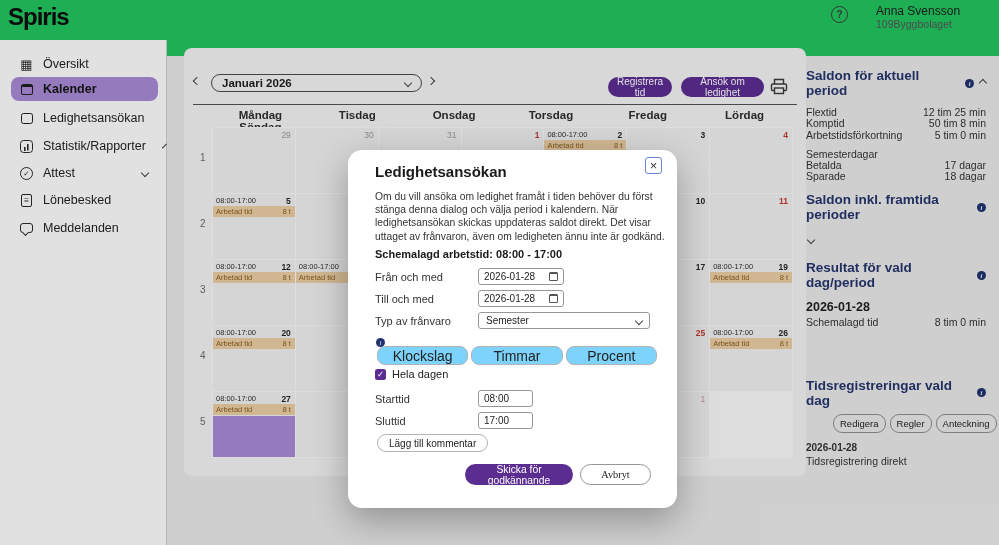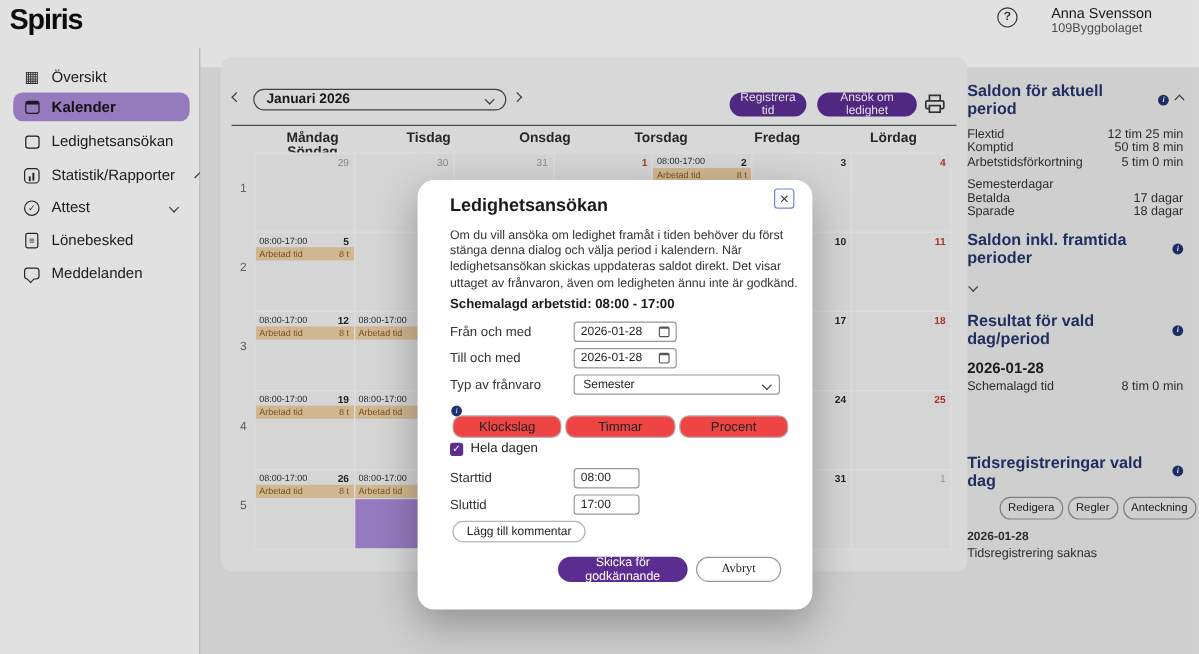--- a/index.html
+++ b/index.html
@@ -5,21 +5,21 @@
 <style>
   * { box-sizing: border-box; }
   html,body { margin:0; padding:0; }
   body {
     width:999px; height:545px; position:relative; overflow:hidden;
     font-family:"Liberation Sans", sans-serif;
     background:#ecebeb; color:#222;
   }
 
   
-  .header { position:absolute; top:0; left:0; width:999px; height:56px; background:#ffffff; }
+  .header { position:absolute; top:0; left:0; width:999px; height:56px; background:#22c55e; }
   .logo { position:absolute; left:8px; top:3px; font-size:24px; font-weight:700; letter-spacing:-1px; color:#0d0d0d; }
   .help { position:absolute; left:831px; top:6px; width:17px; height:17px; border:1.6px solid #3d3d3d;
           border-radius:50%; display:flex; align-items:center; justify-content:center;
           font-size:10px; font-weight:700; color:#3d3d3d; }
   .user { position:absolute; left:876px; top:5px; line-height:13px; }
   .user .nm { font-size:12px; color:#1b1b1b; }
   .user .co { font-size:10.5px; color:#555; }
 
   
   .sidebar { position:absolute; top:40px; left:0; width:167px; height:505px; background:#fff;
@@ -111,22 +111,22 @@
   .m-sched { left:27px; top:98px; font-size:11px; font-weight:700; color:#1a1a1a; }
   .m-label { font-size:11px; color:#333; }
   .m-input { left:130px; height:17px; border:1px solid #979797; border-radius:3px; background:#fff;
              display:flex; align-items:center; padding:0 5px; font-size:10px; color:#222; }
   .mini-cal { width:9px; height:9px; border:1px solid #555; border-top:2.6px solid #555; border-radius:1.5px;
               margin-left:auto; }
   .m-select { left:130px; top:162px; width:172px; height:17px; border:1px solid #979797; border-radius:3px;
               display:flex; align-items:center; padding:0 7px; font-size:10px; color:#222; cursor:pointer; }
   .m-dot { left:28px; top:188px; }
   .m-modes { left:29px; top:196px; width:280px; display:flex; gap:3px; }
-  .m-mode { flex:1; height:19px; border:1px solid #b3b3b3; border-radius:8px; background:#ef4444;
-            font-size:11px; color:#222; display:flex; align-items:center; justify-content:center; cursor:pointer;
+  .m-mode { flex:1; height:19px; border:1px solid #b3b3b3; border-radius:8px; background:#7dd3fc;
+            font-size:14px; color:#222; display:flex; align-items:center; justify-content:center; cursor:pointer;
             font-family:"Liberation Sans",sans-serif; }
   .m-check { left:27px; top:218px; display:flex; align-items:center; gap:6px; font-size:11px; color:#222; cursor:pointer; }
   .cb { width:11px; height:11px; background:#5c2d91; border-radius:2.5px; color:#fff; font-size:8.5px;
         display:flex; align-items:center; justify-content:center; }
   .m-comment { left:29px; top:284px; height:18px; padding:0 11px; border:1px solid #b3b3b3; border-radius:9px;
                background:#fff; font-size:10px; color:#222; display:inline-flex; align-items:center; cursor:pointer;
                font-family:"Liberation Sans",sans-serif; }
   .m-submit { left:117px; top:314px; width:108px; height:21px; border-radius:11px; font-size:10.3px; }
   .m-cancel { left:232px; top:314px; width:71px; height:21px; border:1px solid #979797; border-radius:11px;
               background:#fff; font-size:10.3px; color:#222; display:flex; align-items:center; justify-content:center;
@@ -340,25 +340,20 @@
           <span class="n">16</span>
         </div>
       </div>
       <div class="cell">
         <div class="toprow">
           <span class="n">17</span>
         </div>
       </div>
       <div class="cell">
         <div class="toprow">
-          <span class="n hol">18</span>
-        </div>
-      </div>
-      <div class="cell">
-        <div class="toprow">
           <span class="t">08:00-17:00</span>
           <span class="n">19</span>
         </div>
         <div class="band">
           <span>Arbetad tid</span>
           <span>8 t</span>
         </div>
       </div>
       <div class="cell">
         <div class="toprow">
@@ -497,21 +492,21 @@
   <div class="rp-title" style="margin-top:49px">
     <span>Tidsregistreringar vald dag</span>
     <span class="idot">i</span>
   </div>
   <div class="rp-btns" style="margin-top:6px">
     <button class="rp-btn">Redigera</button>
     <button class="rp-btn">Regler</button>
     <button class="rp-btn">Anteckning</button>
   </div>
   <div class="rp-small-date" style="margin-top:9px">2026-01-28</div>
-  <div class="rp-status" style="margin-top:2px">Tidsregistrering saknas</div>
+  <div class="rp-status" style="margin-top:2px">Tidsregistrering direkt</div>
 </div>
 
 <div class="overlay"></div>
 
 <div class="modal">
   <div class="m-close">×</div>
   <div class="m-title">Ledighetsansökan</div>
   <div class="m-body">Om du vill ansöka om ledighet framåt i tiden behöver du först stänga denna dialog och välja period i kalendern. När ledighetsansökan skickas uppdateras saldot direkt. Det visar uttaget av frånvaron, även om ledigheten ännu inte är godkänd.</div>
   <div class="m-sched">Schemalagd arbetstid: 08:00 - 17:00</div>
 

